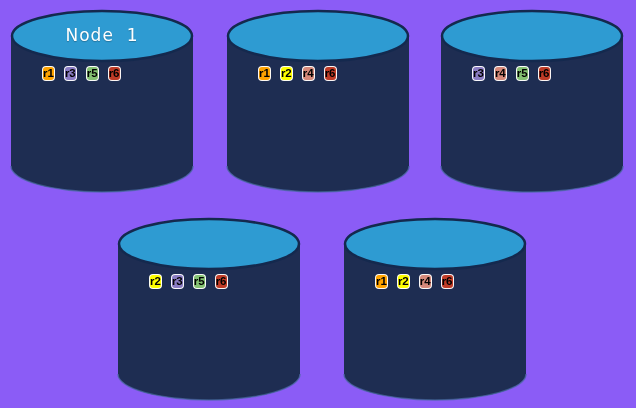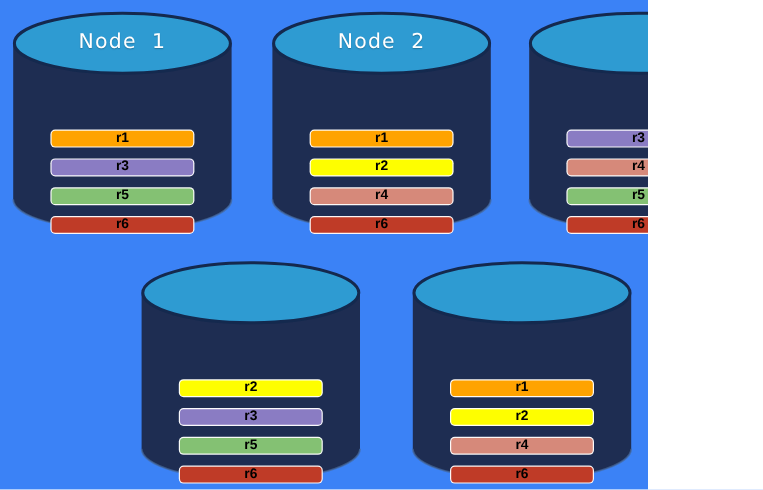--- a/index.html
+++ b/index.html
@@ -1,19 +1,19 @@
 <!DOCTYPE html>
 <html><head>
 <meta charset="utf-8">
 <style>
   html,body{margin:0;padding:0;background:#ffffff;}
   .stage{
     position:relative;
-    width:540px;height:408px;
-    background:#3b82f6;
+    width:636px;height:408px;
+    background:#8b5cf6;
     font-family:"Liberation Sans", sans-serif;
     overflow:hidden;
   }
   .cylinder{
     position:absolute;
     width:184px;height:186px;
   }
   .cylinder svg{position:absolute;left:0;top:0;display:block;}
   .node-title{
     position:absolute;left:0;top:0;
@@ -22,21 +22,21 @@
     color:#ffffff;
     font-family:"DejaVu Sans", sans-serif;
     font-size:17px;
     letter-spacing:1px;
     white-space:pre;
     text-shadow:0 1px 1px rgba(0,0,0,0.25);
   }
   .bars{
     position:absolute;left:32px;top:57px;
     width:120px;
-    display:flex;flex-direction:column;gap:9px;margin-top:42px;
+    display:flex;flex-direction:row;gap:9px;
   }
   .bar{
     height:15px;
     box-sizing:border-box;
     border:1px solid rgba(255,255,255,0.95);
     border-radius:4px;
     display:flex;align-items:center;justify-content:center;
     font-family:"Liberation Sans", sans-serif;
     font-weight:bold;
     font-size:11.5px;
@@ -62,21 +62,20 @@
           <div class="bar" style="background: rgb(132, 193, 115); color: rgb(0, 0, 0);">r5</div>
           <div class="bar" style="background: rgb(191, 59, 39); color: rgb(0, 0, 0);">r6</div>
         </div>
       </div>
       <div class="cylinder" style="left: 226px; top: 9px;">
         <svg width="184" height="186" viewBox="0 0 184 186">
           <path d="M1,27 L183,27 L183,157 A91,26 0 0 1 1,157 Z" fill="#1E2D52"></path>
           <path d="M1,157 A91,26 0 0 0 183,157" fill="none" stroke="#46699C" stroke-width="1.5" opacity="0.7"></path>
           <ellipse cx="92" cy="27" rx="90" ry="25" fill="#2E9BD2" stroke="#14294E" stroke-width="2.5"></ellipse>
         </svg>
-        <div class="node-title">Node  2</div>
         <div class="bars">
           <div class="bar" style="background: rgb(255, 163, 0); color: rgb(0, 0, 0);">r1</div>
           <div class="bar" style="background: rgb(254, 254, 0); color: rgb(0, 0, 0);">r2</div>
           <div class="bar" style="background: rgb(214, 137, 122); color: rgb(0, 0, 0);">r4</div>
           <div class="bar" style="background: rgb(191, 59, 39); color: rgb(0, 0, 0);">r6</div>
         </div>
       </div>
       <div class="cylinder" style="left: 440px; top: 9px;">
         <svg width="184" height="186" viewBox="0 0 184 186">
           <path d="M1,27 L183,27 L183,157 A91,26 0 0 1 1,157 Z" fill="#1E2D52"></path>

